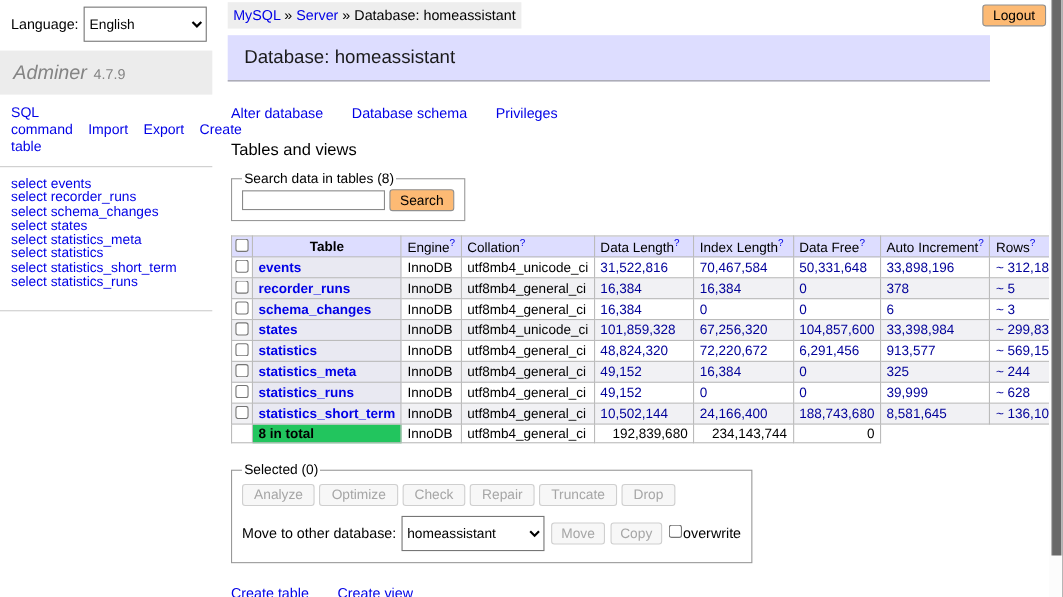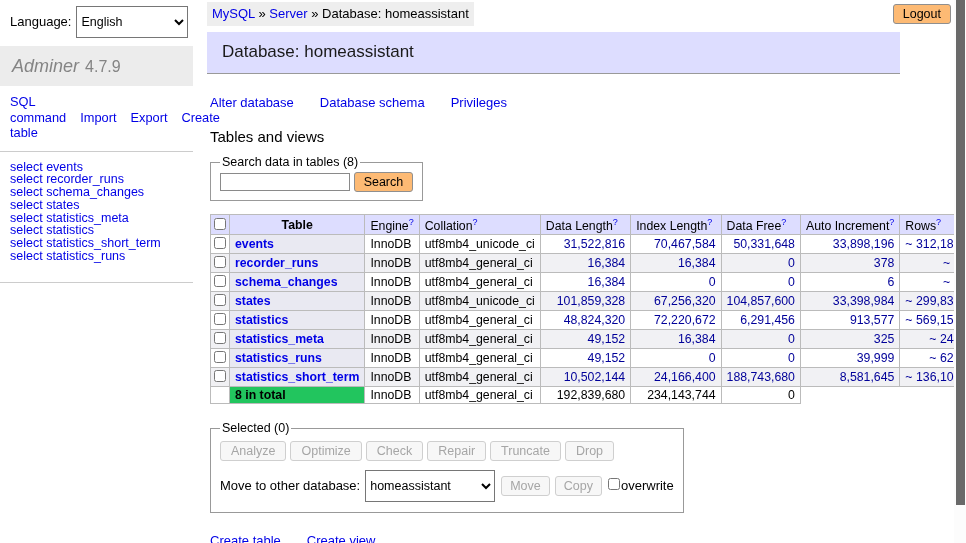--- a/index.html
+++ b/index.html
@@ -22,21 +22,21 @@
   select {
     font-family: Liberation Sans, sans-serif;
     font-size: 12.5px;
     border: 1px solid #767676;
     background: #fff;
     height: 32px;
   }
   .lang-select { width: 112px; }
   .logo-box { margin-top: 8px; background: #ececec; padding: 10px 12px 9px; }
   .logo-text { font-style: italic; font-size: 18px; color: #848484; }
-  .logo-version { font-size: 16px; color: #848484; margin-left: 6px; }
+  .logo-version { font-size: 13px; color: #848484; margin-left: 6px; }
   .side-p { margin: 0; padding: 11px 10px 13px; border-bottom: 1px solid #ccc; }
   .db-row label { margin-right: 6px; }
   .db-select { width: 127px; }
   .links-p { padding: 8px 10px 10px; line-height: 1.2; }
   .links-p a { margin-right: 14px; font-size: 12.8px; }
   .tables-p { padding: 9px 10px 20px; }
   .tables-p a { display: block; font-size: 12.5px; line-height: 12.7px; }
 
   
   .breadcrumb {
@@ -93,21 +93,21 @@
   
   table { border-collapse: collapse; margin: 13px 0 0 3px; font-size: 12.3px; }
   td, th { border: 1px solid #bbb; padding: 1px 5px; height: 17px; white-space: nowrap; }
   thead th { background: #ddddff; font-weight: normal; text-align: left; }
   thead th.h-table { font-weight: bold; text-align: center; }
   thead th sup a { font-size: 9px; }
   td.chk, th.chk { width: 22px; text-align: center; padding: 1px 2px; }
   tbody th.rowname { background: #e9e9f2; text-align: left; }
   tbody th.rowname a { font-weight: bold; }
   tbody tr:nth-child(even) td { background: #f1f1f4; }
-  td.num { text-align: right; color: #000099; }
+  td.num { text-align: left; color: #000099; }
   td.numb { text-align: right; color: #000; padding-left: 16px; }
   tfoot th.total { background: #22c55e; text-align: left; font-weight: bold; }
   input[type="checkbox"] { margin: 1px; width: 12px; height: 12px; }
 
   
   .selected-fieldset { width: 406px; margin-top: 17px; padding: 3px 9px 10px; }
   .sel-buttons button { margin: 3px 4px 6px 0; padding: 2px 10px; }
   .move-row { margin-top: 3px; white-space: nowrap; }
   .move-row label.mv { font-size: 13px; margin-right: 5px; }
   .move-select { width: 130px; margin-right: 6px; }

